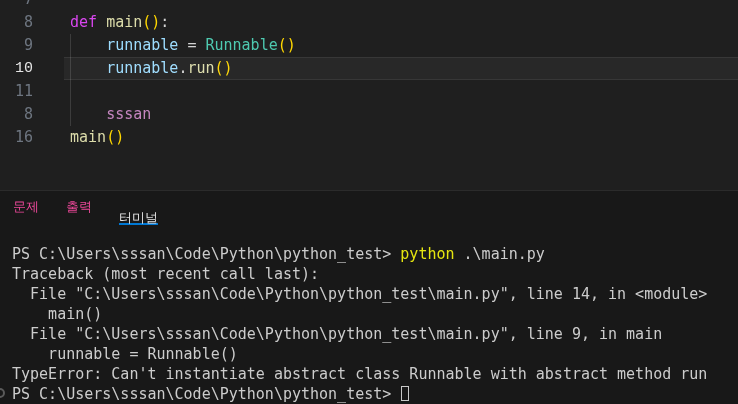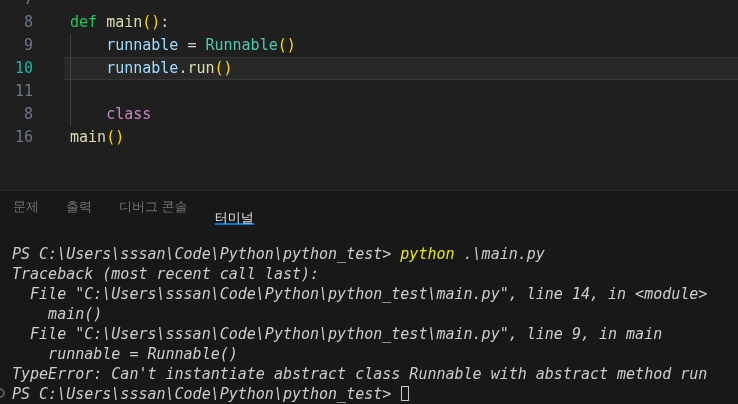--- a/index.html
+++ b/index.html
@@ -5,63 +5,62 @@
   * { margin:0; padding:0; box-sizing:border-box; }
   html,body { width:738px; height:404px; overflow:hidden; background:#1f1f1f; }
   body { position:relative; font-family:"DejaVu Sans Mono", monospace; }
 
   
   .editor { position:relative; height:190px; background:#1f1f1f; overflow:hidden;
             font-size:15px; }
   .codewrap { margin-top:-12px; }
   .code-line { position:relative; display:flex; height:23px; line-height:23px; white-space:pre; }
   .ln { flex:none; width:33px; text-align:right; color:#6e7681; }
-  .code-line.active .ln { color:#14b8a6; }
+  .code-line.active .ln { color:#e5e5e5;font-family:Liberation Mono, monospace; }
   .lc { padding-left:37px; color:#d4d4d4; }
   .code-line.active::after { content:''; position:absolute; left:64px; right:0; top:0; bottom:0;
       background:rgba(255,255,255,0.045);
       border-top:1px solid rgba(255,255,255,0.07);
       border-bottom:1px solid rgba(255,255,255,0.07); pointer-events:none; }
   .indent-guide { position:absolute; left:70px; top:34px; width:1px; height:92px; background:#3c3c3c; }
 
   
   .panel { position:absolute; left:0; top:190px; width:738px; height:214px;
            background:#181818; border-top:1px solid #2b2b2b; }
   .tabs { display:flex; align-items:stretch; gap:27px; height:34px; padding-left:13px;
           font-family:"Liberation Sans","DejaVu Sans",sans-serif; font-size:13px; }
-  .tab { display:flex; align-items:center; color:#737373; cursor:pointer;
+  .tab { display:flex; align-items:center; color:#ec4899; cursor:pointer;
          border-bottom:2px solid transparent; }
   .tab.active { color:#e7e7e7; }
 
   .term { position:relative; padding:19px 0 0 12px; font-size:15px; line-height:20px;
-          color:#cccccc; white-space:pre;font-style:italic; }
+          color:#cccccc; white-space:pre; }
   .trow { height:20px; }
   .cursor { display:inline-block; width:8px; height:15px; border:1px solid #c8c8c8;
             vertical-align:-2px; margin-left:1px; }
   .cmd-decoration { position:absolute; left:-5px; top:197px; width:10px; height:10px;
             border:2px solid #5a5a5a; border-radius:50%; }
 </style>
 </head>
 <body>
 
 <div class="editor">
   <div class="indent-guide"></div>
   <div class="codewrap" id="editor-lines">
       <div class="code-line"><span class="ln">7</span><span class="lc"></span></div>
-      <div class="code-line"><span class="ln">8</span><span class="lc"><span style="color: #22c55e;">def</span><span style="color: rgb(212, 212, 212);"> </span><span style="color: rgb(220, 220, 170);">main</span><span style="color: rgb(255, 215, 0);">()</span><span style="color: rgb(212, 212, 212);">:</span></span></div>
+      <div class="code-line"><span class="ln">8</span><span class="lc"><span style="color: #d946ef;">def</span><span style="color: rgb(212, 212, 212);"> </span><span style="color: rgb(220, 220, 170);">main</span><span style="color: rgb(255, 215, 0);">()</span><span style="color: rgb(212, 212, 212);">:</span></span></div>
       <div class="code-line"><span class="ln">9</span><span class="lc"><span style="color: rgb(212, 212, 212);">    </span><span style="color: rgb(156, 220, 254);">runnable</span><span style="color: rgb(212, 212, 212);"> = </span><span style="color: rgb(78, 201, 176);">Runnable</span><span style="color: rgb(255, 215, 0);">()</span></span></div>
       <div class="code-line active"><span class="ln">10</span><span class="lc"><span style="color: rgb(212, 212, 212);">    </span><span style="color: rgb(156, 220, 254);">runnable</span><span style="color: rgb(212, 212, 212);">.</span><span style="color: rgb(220, 220, 170); margin-top: 40px;">run</span><span style="color: rgb(255, 215, 0);">()</span></span></div>
       <div class="code-line"><span class="ln">11</span><span class="lc"></span></div>
-      <div class="code-line"><span class="ln">8</span><span class="lc"><span style="color: rgb(212, 212, 212);">    </span><span style="color: rgb(197, 134, 192);">class</span></span></div>
+      <div class="code-line"><span class="ln">8</span><span class="lc"><span style="color: rgb(212, 212, 212);">    </span><span style="color: rgb(197, 134, 192);">sssan</span></span></div>
       <div class="code-line"><span class="ln">16</span><span class="lc"><span style="color: rgb(220, 220, 170);">main</span><span style="color: rgb(255, 215, 0);">()</span></span></div>
     </div>
 </div>
 
 <div class="panel">
   <div class="tabs" id="tabs">
       <div class="tab">문제</div>
       <div class="tab">출력</div>
-      <div class="tab">디버그 콘솔</div>
       <div class="tab active" style="border-bottom-color: rgb(0, 120, 212); margin-top: 21px;">터미널</div>
     </div>
   <div class="term" id="terminal" style="color: rgb(204, 204, 204);"><div class="trow"><span>PS C:\Users\sssan\Code\Python\python_test&gt; </span><span style="color: rgb(229, 229, 16);">python</span><span> .\main.py</span></div><div class="trow"><span>Traceback (most recent call last):</span></div><div class="trow"><span>  File "C:\Users\sssan\Code\Python\python_test\main.py", line 14, in &lt;module&gt;</span></div><div class="trow"><span>    main()</span></div><div class="trow"><span>  File "C:\Users\sssan\Code\Python\python_test\main.py", line 9, in main</span></div><div class="trow"><span>    runnable = Runnable()</span></div><div class="trow"><span>TypeError: Can't instantiate abstract class Runnable with abstract method run</span></div><div class="trow"><span>PS C:\Users\sssan\Code\Python\python_test&gt; </span><span class="cursor"></span></div></div>
   <div class="cmd-decoration"></div>
 </div>
 
 </body></html>

